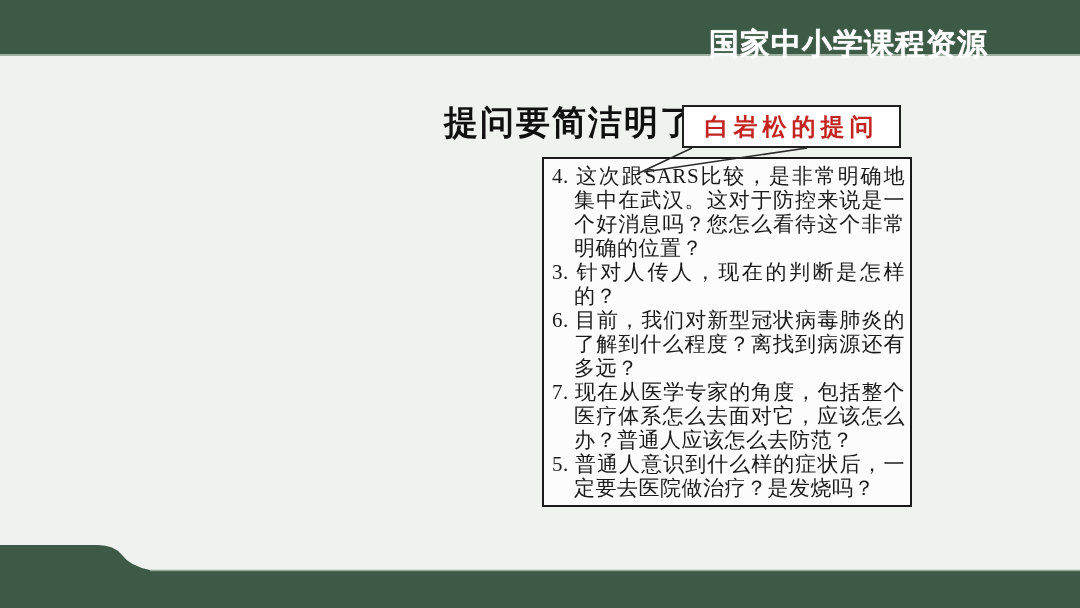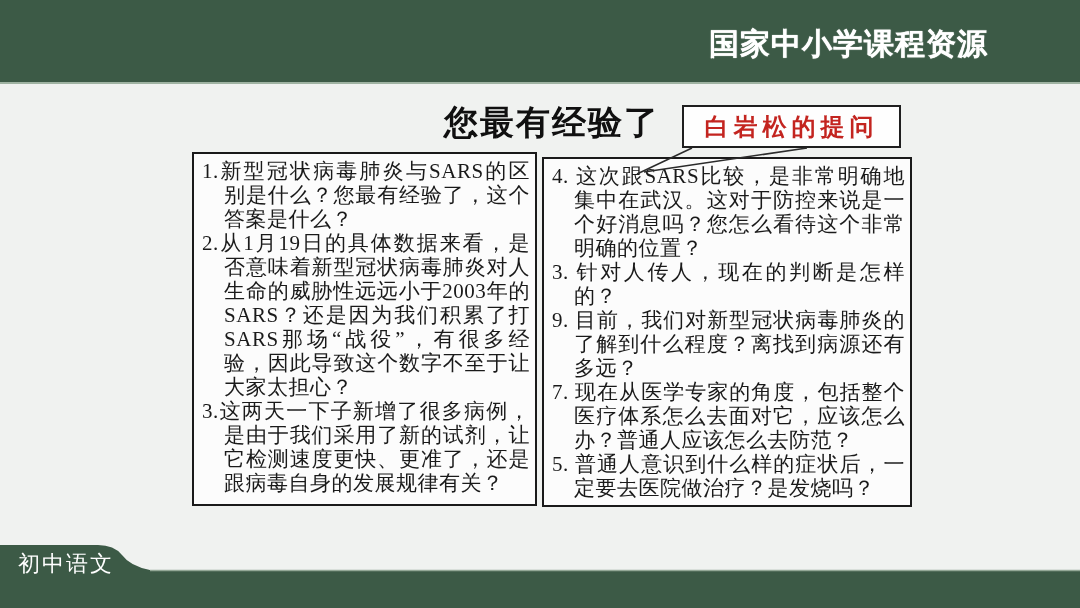--- a/index.html
+++ b/index.html
@@ -2,21 +2,21 @@
 <html><head>
 <meta charset="utf-8">
 <style>
   html,body { margin:0; padding:0; background:#ffffff; }
   .stage {
     position:relative; width:1080px; height:608px; overflow:hidden;
     background:#F0F2F0; font-family:"Liberation Sans", sans-serif;
   }
   
   .header {
-    position:absolute; left:0; top:0; width:1080px; height:84px;
+    position:absolute; left:0; top:0; width:1080px; height:56px;
     background:#3C5A46; border-bottom:2px solid #9FB3A2; box-sizing:border-box;
   }
   .brand {
     position:absolute; right:92px; top:24px;
     font-size:30px; font-weight:bold; color:#ffffff; letter-spacing:1px;
     text-shadow:0 0 1px #ffffff;
   }
   
   .title {
     position:absolute; left:444px; top:100px;
@@ -51,45 +51,39 @@
 </style>
 </head>
 <body>
 
 <div class="stage">
 
   <div class="header">
     <div class="brand">国家中小学课程资源</div>
   </div>
 
-  <div class="title">您最有经验了</div>
+  <div class="title">提问要简洁明了</div>
 
   <div class="callout">
     <span>白岩松的提问</span>
   </div>
 
   <svg class="leader-svg" viewBox="0 0 1080 608" xmlns="http://www.w3.org/2000/svg">
     <line x1="692" y1="148" x2="637" y2="174" stroke="#2B2B2B" stroke-width="1.5"></line>
     <line x1="807" y1="148" x2="644" y2="172" stroke="#2B2B2B" stroke-width="1.5"></line>
   </svg>
 
-  <div class="qbox" id="left-box">
-    <div class="q">1.新型冠状病毒肺炎与SARS的区别是什么？您最有经验了，这个答案是什么？</div>
-    <div class="q">2.从1月19日的具体数据来看，是否意味着新型冠状病毒肺炎对人生命的威胁性远远小于2003年的SARS？还是因为我们积累了打SARS那场“战役”，有很多经验，因此导致这个数字不至于让大家太担心？</div>
-    <div class="q">3.这两天一下子新增了很多病例，是由于我们采用了新的试剂，让它检测速度更快、更准了，还是跟病毒自身的发展规律有关？</div>
-  </div>
 
   <div class="qbox" id="right-box">
     <div class="q">4. 这次跟SARS比较，是非常明确地集中在武汉。这对于防控来说是一个好消息吗？您怎么看待这个非常明确的位置？</div>
     <div class="q">3. 针对人传人，现在的判断是怎样的？</div>
-    <div class="q">9. 目前，我们对新型冠状病毒肺炎的了解到什么程度？离找到病源还有多远？</div>
+    <div class="q">6. 目前，我们对新型冠状病毒肺炎的了解到什么程度？离找到病源还有多远？</div>
     <div class="q">7. 现在从医学专家的角度，包括整个医疗体系怎么去面对它，应该怎么办？普通人应该怎么去防范？</div>
     <div class="q">5. 普通人意识到什么样的症状后，一定要去医院做治疗？是发烧吗？</div>
   </div>
 
   <svg class="footer-svg" viewBox="0 0 1080 63" xmlns="http://www.w3.org/2000/svg">
     <path d="M0,25 L0,0 L98,0 Q114,0 122,10 Q130,21 150,25 L1080,25 L1080,63 L0,63 Z" fill="#3C5A46"></path>
     <line x1="150" y1="25.5" x2="1080" y2="25.5" stroke="#93A896" stroke-width="1.5"></line>
   </svg>
 
-  <div class="footer-label">初中语文</div>
 
 </div>
 
 </body></html>

